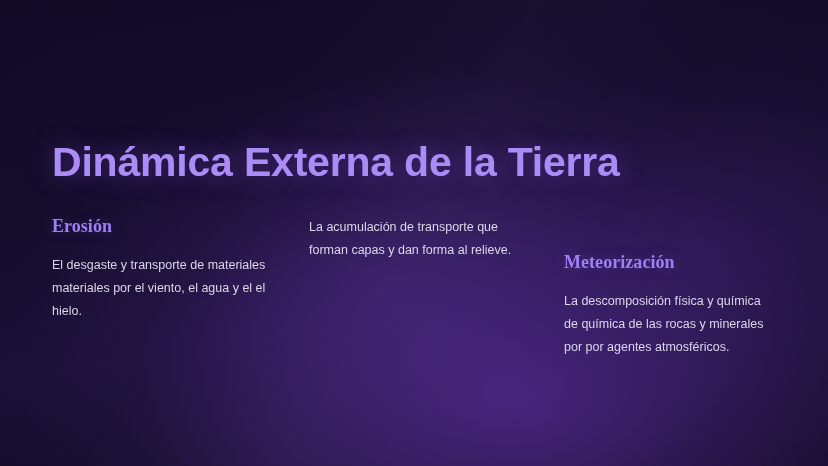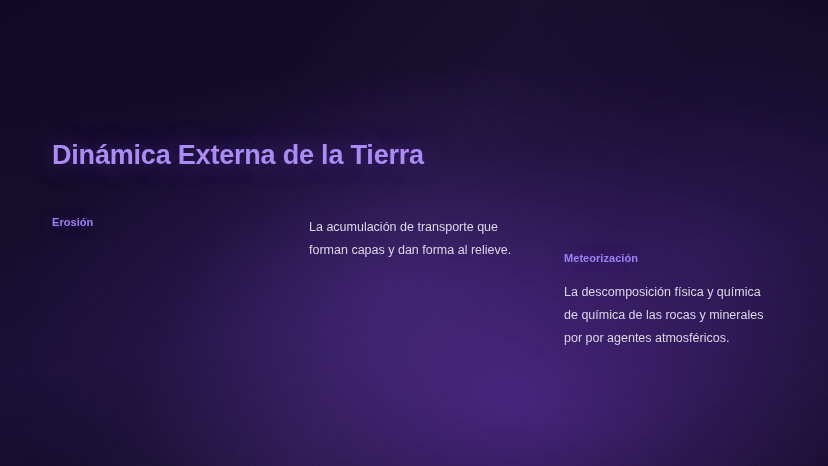--- a/index.html
+++ b/index.html
@@ -38,21 +38,21 @@
     inset: 0;
     background: linear-gradient(118deg, rgba(255,255,255,0) 30%, rgba(168,132,244,0.045) 50%, rgba(255,255,255,0) 68%);
     pointer-events: none;
   }
 
   .title {
     position: absolute;
     left: 52px;
     top: 140px;
     margin: 0;
-    font-size: 27px;
+    font-size: 41px;
     font-weight: 700;
     letter-spacing: -0.2px;
     line-height: 1.12;
     color: #ab8cf6;
     text-shadow: 0 0 26px rgba(140, 94, 232, 0.45);
     white-space: nowrap;
   }
 
   .columns {
     position: absolute;
@@ -66,25 +66,26 @@
     width: 256px;
     margin-right: 0;
   }
   .col + .col { margin-left: 0; }
   .col:nth-child(1) { width: 257px; }
   .col:nth-child(2) { width: 255px; }
   .col:nth-child(3) { width: 212px; margin-top: 36px; }
 
   .col-heading {
     margin: 0 0 17px 0;
-    font-size: 11px;
+    font-size: 18px;
     font-weight: 700;
     letter-spacing: 0.05px;
     color: #9d80f2;
     text-shadow: 0 0 14px rgba(130, 90, 222, 0.35);
+    font-family: Liberation Serif, serif;
   }
 
   .col-body {
     margin: 0;
     font-size: 12.5px;
     font-weight: 400;
     line-height: 23px;
     color: #dcd7ea;
     max-width: 218px;
   }
@@ -95,20 +96,21 @@
 <div class="slide">
 
   <div class="sheen"></div>
 
   <h1 class="title">Dinámica Externa de la Tierra</h1>
 
   <div class="columns">
 
     <div class="col">
       <h2 class="col-heading">Erosión</h2>
+      <p class="col-body">El desgaste y transporte de materiales materiales por el viento, el agua y el el hielo.</p>
     </div>
 
     <div class="col">
       <p class="col-body">La acumulación de transporte que forman capas y dan forma al relieve.</p>
     </div>
 
     <div class="col">
       <h2 class="col-heading">Meteorización</h2>
       <p class="col-body">La descomposición física y química de química de las rocas y minerales por por agentes atmosféricos.</p>
     </div>

